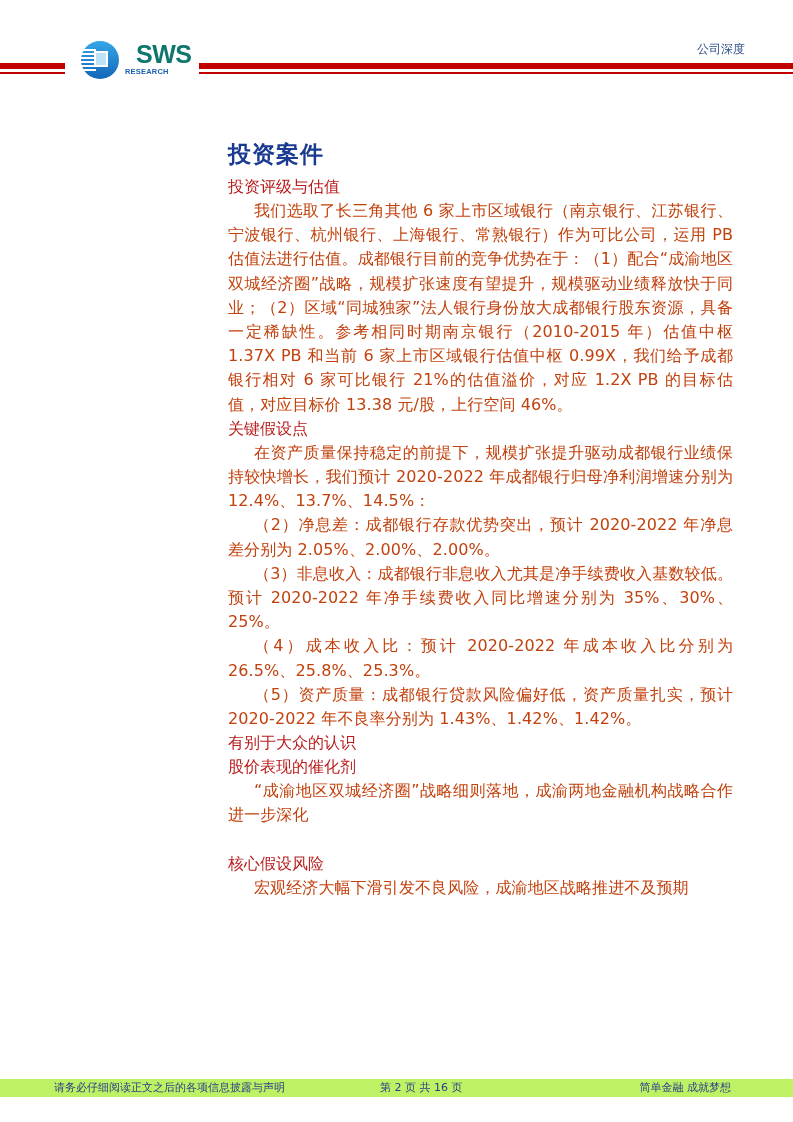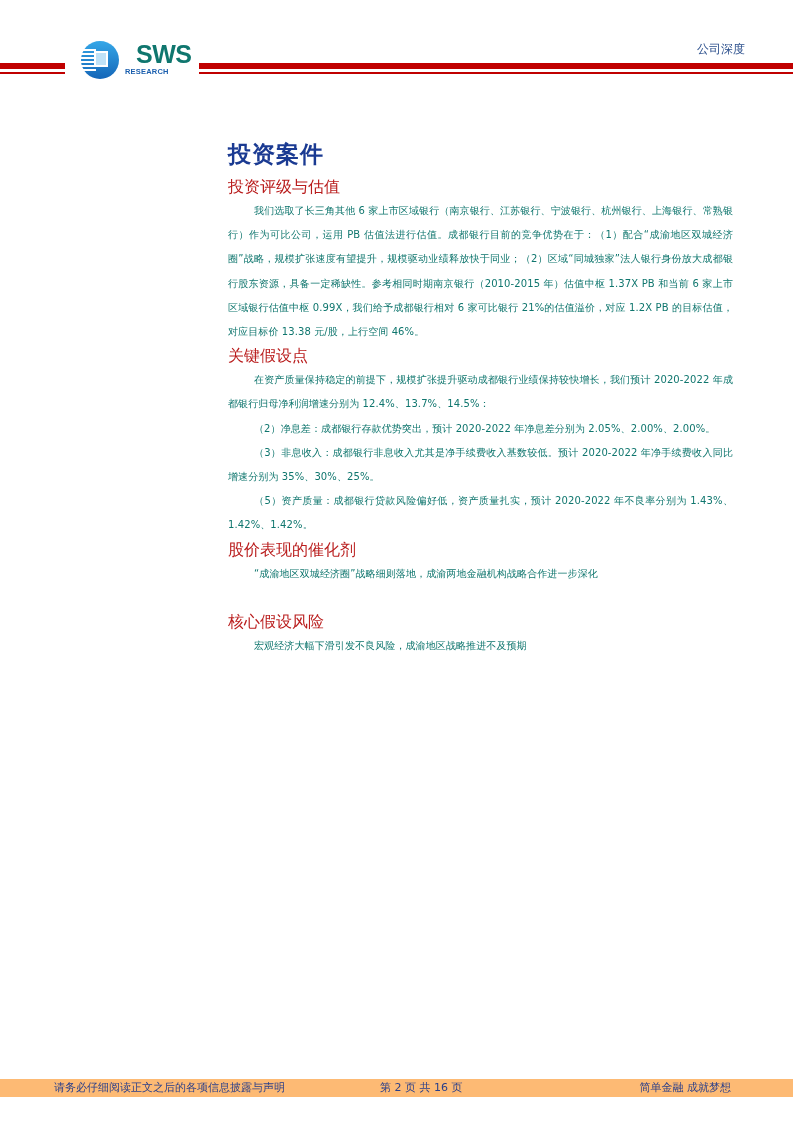--- a/index.html
+++ b/index.html
@@ -9,23 +9,23 @@
   .hdr-line-thin  { position:absolute; height:2px; background:#c00000; top:72px; }
   .logo { position:absolute; left:80px; top:40px; width:106px; height:40px; }
   .logo-text { position:absolute; left:56px; top:0px; font-family:"Liberation Sans",sans-serif;
                font-weight:bold; font-size:25px; color:#0f766e; letter-spacing:-0.5px; line-height:28px; }
   .logo-sub { position:absolute; left:45px; top:27px; font-family:"Liberation Sans",sans-serif;
               font-weight:bold; font-size:7.5px; color:#1b5fae; letter-spacing:0.2px; }
   .hdr-right { position:absolute; right:48px; top:41px; font-size:12px; color:#2b4f8c;text-align:center; }
   .content { position:absolute; left:228px; top:117px; width:505px;margin-top:20px; }
   .h1 { font-size:23px; font-weight:bold; color:#1a3a92; line-height:34px; margin:0 0 4px 0; letter-spacing:1px; }
   .h2 { font-size:16px; color:#b91c1c; line-height:24px; margin:0; }
-  .p  { font-size:10px; line-height:24.2px; margin:0; text-indent:26px; text-align:justify; color:#0f766e; letter-spacing:0.1px; }
+  .p  { font-size:16px; line-height:24.2px; margin:0; text-indent:26px; text-align:justify; color:#c2410c; letter-spacing:0.1px; }
   .spacer { height:24px; }
-  .footer { position:absolute; left:0; top:1079px; width:793px; height:18px; background:#fdba74; }
+  .footer { position:absolute; left:0; top:1079px; width:793px; height:18px; background:#bef264; }
   .footer span { position:absolute; top:1px; font-size:11px; color:#2a3f8a; line-height:16px; }
   .f-left { left:54px; }
   .f-mid { left:380px; }
   .f-right { right:62px; }
 </style>
 </head>
 <body>
 
 <div class="hdr-line-thick" style="left:0;width:65px;"></div>
 <div class="hdr-line-thin" style="left:0;width:65px;"></div>
@@ -59,22 +59,24 @@
 <div class="content">
   <div class="h1">投资案件</div>
 
   <div class="h2">投资评级与估值</div>
   <p class="p">我们选取了长三角其他 6 家上市区域银行（南京银行、江苏银行、宁波银行、杭州银行、上海银行、常熟银行）作为可比公司，运用 PB 估值法进行估值。成都银行目前的竞争优势在于：（1）配合“成渝地区双城经济圈”战略，规模扩张速度有望提升，规模驱动业绩释放快于同业；（2）区域“同城独家”法人银行身份放大成都银行股东资源，具备一定稀缺性。参考相同时期南京银行（2010-2015 年）估值中枢 1.37X PB 和当前 6 家上市区域银行估值中枢 0.99X，我们给予成都银行相对 6 家可比银行 21%的估值溢价，对应 1.2X PB 的目标估值，对应目标价 13.38 元/股，上行空间 46%。</p>
 
   <div class="h2">关键假设点</div>
   <p class="p">在资产质量保持稳定的前提下，规模扩张提升驱动成都银行业绩保持较快增长，我们预计 2020-2022 年成都银行归母净利润增速分别为 12.4%、13.7%、14.5%：</p>
   <p class="p">（2）净息差：成都银行存款优势突出，预计 2020-2022 年净息差分别为 2.05%、2.00%、2.00%。</p>
   <p class="p">（3）非息收入：成都银行非息收入尤其是净手续费收入基数较低。预计 2020-2022 年净手续费收入同比增速分别为 35%、30%、25%。</p>
+  <p class="p">（4）成本收入比：预计 2020-2022 年成本收入比分别为 26.5%、25.8%、25.3%。</p>
   <p class="p">（5）资产质量：成都银行贷款风险偏好低，资产质量扎实，预计 2020-2022 年不良率分别为 1.43%、1.42%、1.42%。</p>
 
+  <div class="h2">有别于大众的认识</div>
 
   <div class="h2">股价表现的催化剂</div>
   <p class="p">“成渝地区双城经济圈”战略细则落地，成渝两地金融机构战略合作进一步深化</p>
 
   <div class="spacer"></div>
 
   <div class="h2">核心假设风险</div>
   <p class="p">宏观经济大幅下滑引发不良风险，成渝地区战略推进不及预期</p>
 </div>
 

